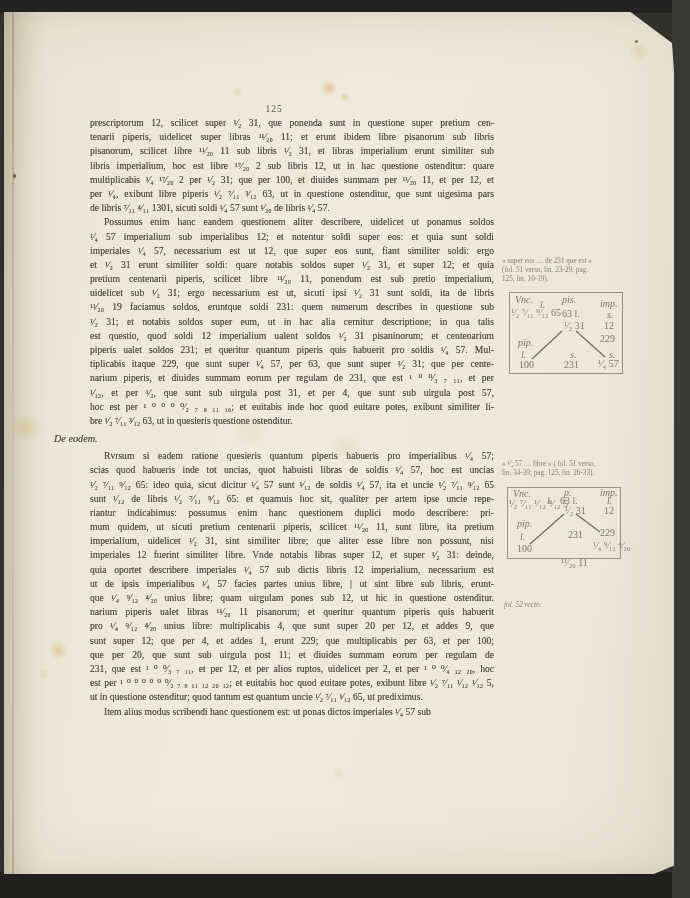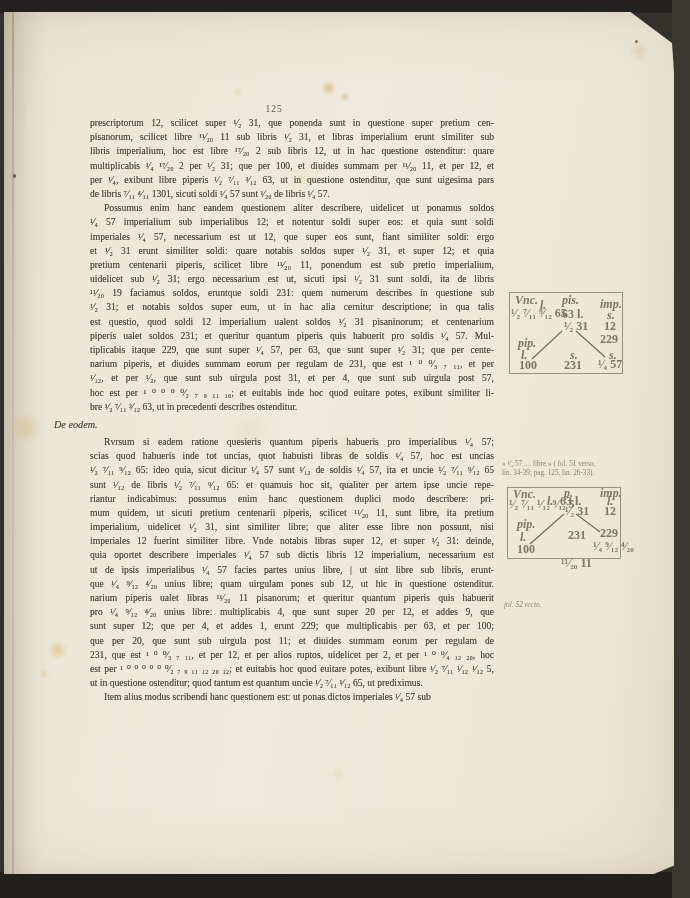--- a/index.html
+++ b/index.html
@@ -25,21 +25,21 @@
            font-size:9.6px;text-shadow:0 0 .5px rgba(74,70,60,.55);}
   .content .tline{height:14.2px;line-height:14.2px;white-space:nowrap;overflow:hidden;
                   text-align:justify;text-align-last:justify;margin-left:36px;}
   .content .tline-last{text-align-last:left;}
   .para.indent .tline:first-child{text-indent:14px;}
   .heading{height:21px;line-height:21px;text-align:left;font-style:italic;font-size:10.2px;}
 
   .mcap{position:absolute;width:168px;color:#8a8170;font-size:7.2px;}
   .mcap .tline{height:8.8px;line-height:8.8px;white-space:nowrap;}
 
-  .mtable{position:absolute;width:112px;border:1px solid #99907d;color:#7e7564;font-size:12px;font-weight:bold;}
+  .mtable{position:absolute;width:112px;border:1px solid #99907d;color:#7e7564;font-size:10px;}
   .mtable .c{position:absolute;white-space:nowrap;line-height:8px;}
   .i{font-style:italic;}
   .mtable svg{position:absolute;left:0;top:0;}
   .mtable line{stroke:#6f675a;stroke-width:1.1;}
 
   .folio{position:absolute;left:500px;top:588px;font-size:7.4px;color:#8a8170;font-style:italic;}
 </style>
 </head>
 <body>
 
@@ -63,20 +63,21 @@
     <div class="stain" style="left:218px;top:390px;width:56px;height:56px;background:radial-gradient(closest-side,rgba(200,150,70,.09),rgba(200,150,70,0) 70%);"></div>
     <div class="stain" style="left:320px;top:414px;width:44px;height:44px;background:radial-gradient(closest-side,rgba(200,150,70,.11),rgba(200,150,70,0) 70%);"></div>
     <div class="stain" style="left:324px;top:752px;width:20px;height:20px;background:radial-gradient(closest-side,rgba(200,150,70,.13),rgba(200,150,70,0) 70%);"></div>
     <div class="speck" style="left:9px;top:162px;width:3px;height:4px;background:#6b5d47;"></div>
 
     <div class="pagenum">125</div>
 
     <div class="content">
       <div class="para">
           <div class="tline">prescriptorum 12, scilicet super ¹⁄₂ 31, que ponenda sunt in questione super pretium cen-</div>
+          <div class="tline">tenarii piperis, uidelicet super libras ¹¹⁄₂₀ 11; et erunt ibidem libre pisanorum sub libris</div>
           <div class="tline">pisanorum, scilicet libre ¹¹⁄₂₀ 11 sub libris ¹⁄₂ 31, et libras imperialium erunt similiter sub</div>
           <div class="tline">libris imperialium, hoc est libre ¹⁷⁄₂₀ 2 sub libris 12, ut in hac questione ostenditur: quare</div>
           <div class="tline">multiplicabis ¹⁄₄ ¹⁷⁄₂₀ 2 per ¹⁄₂ 31; que per 100, et diuides summam per ¹¹⁄₂₀ 11, et per 12, et</div>
           <div class="tline">per ¹⁄₄, exibunt libre piperis ¹⁄₂ ⁷⁄₁₁ ³⁄₁₂ 63, ut in questione ostenditur, que sunt uigesima pars</div>
           <div class="tline tline-last">de libris ⁷⁄₁₁ ⁴⁄₁₁ 1301, sicuti soldi ¹⁄₄ 57 sunt ¹⁄₂₀ de libris ¹⁄₄ 57.</div>
         </div>
       <div class="para indent">
           <div class="tline">Possumus enim hanc eandem questionem aliter describere, uidelicet ut ponamus soldos</div>
           <div class="tline">¹⁄₄ 57 imperialium sub imperialibus 12; et notentur soldi super eos: et quia sunt soldi</div>
           <div class="tline">imperiales ¹⁄₄ 57, necessarium est ut 12, que super eos sunt, fiant similiter soldi: ergo</div>
@@ -84,21 +85,21 @@
           <div class="tline">pretium centenarii piperis, scilicet libre ¹¹⁄₂₀ 11, ponendum est sub pretio imperialium,</div>
           <div class="tline">uidelicet sub ¹⁄₂ 31; ergo necessarium est ut, sicuti ipsi ¹⁄₂ 31 sunt soldi, ita de libris</div>
           <div class="tline">¹¹⁄₂₀ 19 faciamus soldos, eruntque soldi 231: quem numerum describes in questione sub</div>
           <div class="tline">¹⁄₂ 31; et notabis soldos super eum, ut in hac alia cernitur descriptione; in qua talis</div>
           <div class="tline">est questio, quod soldi 12 imperialium ualent soldos ¹⁄₂ 31 pisaninorum; et centenarium</div>
           <div class="tline">piperis ualet soldos 231; et queritur quantum piperis quis habuerit pro soldis ¹⁄₄ 57. Mul-</div>
           <div class="tline">tiplicabis itaque 229, que sunt super ¹⁄₄ 57, per 63, que sunt super ¹⁄₂ 31; que per cente-</div>
           <div class="tline">narium piperis, et diuides summam eorum per regulam de 231, que est ¹ ⁰ ⁰⁄₃ ₇ ₁₁, et per</div>
           <div class="tline">¹⁄₁₂, et per ¹⁄₂, que sunt sub uirgula post 31, et per 4, que sunt sub uirgula post 57,</div>
           <div class="tline">hoc est per ¹ ⁰ ⁰ ⁰ ⁰⁄₂ ₇ ₉ ₁₁ ₁₆; et euitabis inde hoc quod euitare potes, exibunt similiter li-</div>
-          <div class="tline tline-last">bre ¹⁄₂ ⁷⁄₁₁ ³⁄₁₂ 63, ut in precedenti describes ostenditur.</div>
+          <div class="tline tline-last">bre ¹⁄₂ ⁷⁄₁₁ ³⁄₁₂ 63, ut in quesieris questione ostenditur.</div>
         </div>
       <div class="heading">De eodem.</div>
       <div class="para indent">
           <div class="tline">Rvrsum si eadem ratione quesieris quantum piperis habueris pro imperialibus ¹⁄₄ 57;</div>
           <div class="tline">scias quod habueris inde tot uncias, quot habuisti libras de soldis ¹⁄₄ 57, hoc est uncias</div>
           <div class="tline">¹⁄₂ ⁷⁄₁₁ ⁹⁄₁₂ 65: ideo quia, sicut dicitur ¹⁄₄ 57 sunt ¹⁄₁₂ de soldis ¹⁄₄ 57, ita et uncie ¹⁄₂ ⁷⁄₁₁ ⁹⁄₁₂ 65</div>
           <div class="tline">sunt ¹⁄₁₂ de libris ¹⁄₂ ⁷⁄₁₁ ⁹⁄₁₂ 65: et quamuis hoc sit, qualiter per artem ipse uncie repe-</div>
           <div class="tline">riantur indicabimus: possumus enim hanc questionem duplici modo describere: pri-</div>
           <div class="tline">mum quidem, ut sicuti pretium centenarii piperis, scilicet ¹¹⁄₂₀ 11, sunt libre, ita pretium</div>
           <div class="tline">imperialium, uidelicet ¹⁄₂ 31, sint similiter libre; que aliter esse libre non possunt, nisi</div>
@@ -112,20 +113,25 @@
           <div class="tline">que per 20, que sunt sub uirgula post 11; et diuides summam eorum per regulam de</div>
           <div class="tline">231, que est ¹ ⁰ ⁰⁄₃ ₇ ₁₁, et per 12, et per alios ruptos, uidelicet per 2, et per ¹ ⁰ ⁰⁄₄ ₁₂ ₂₀, hoc</div>
           <div class="tline">est per ¹ ⁰ ⁰ ⁰ ⁰ ⁰ ⁰⁄₂ ₇ ₉ ₁₁ ₁₂ ₂₀ ₁₂; et euitabis hoc quod euitare potes, exibunt libre ¹⁄₂ ⁷⁄₁₁ ¹⁄₁₂ ¹⁄₁₂ 5,</div>
           <div class="tline tline-last">ut in questione ostenditur; quod tantum est quantum uncie ¹⁄₂ ⁷⁄₁₁ ¹⁄₁₂ 65, ut prediximus.</div>
         </div>
       <div class="para indent">
           <div class="tline tline-last">Item alius modus scribendi hanc questionem est: ut ponas dictos imperiales ¹⁄₄ 57 sub</div>
         </div>
     </div>
 
+    <div class="mcap" style="left:498px;top:245px;">
+        <div class="tline">« super eos .... de 231 que est »</div>
+        <div class="tline">(fol. 51 verso, lin. 23-29; pag.</div>
+        <div class="tline tline-last">125, lin. 10-19).</div>
+      </div>
     <div class="mtable" style="left:505px;top:280px;height:80px;">
       <svg width="112" height="80">
         <line x1="22" y1="66" x2="52" y2="38"></line>
         <line x1="66" y1="38" x2="95" y2="64"></line>
       </svg>
       <span class="c i" style="left:5px;top:3px;">Vnc.</span>
       <span class="c i" style="left:30px;top:8px;">l.</span>
       <span class="c i" style="left:52px;top:3px;">pis.</span>
       <span class="c i" style="left:90px;top:7px;">imp.</span>
       <span class="c" style="left:1px;top:16px;">¹⁄₂ ⁷⁄₁₁ ⁹⁄₁₂ 65</span>

